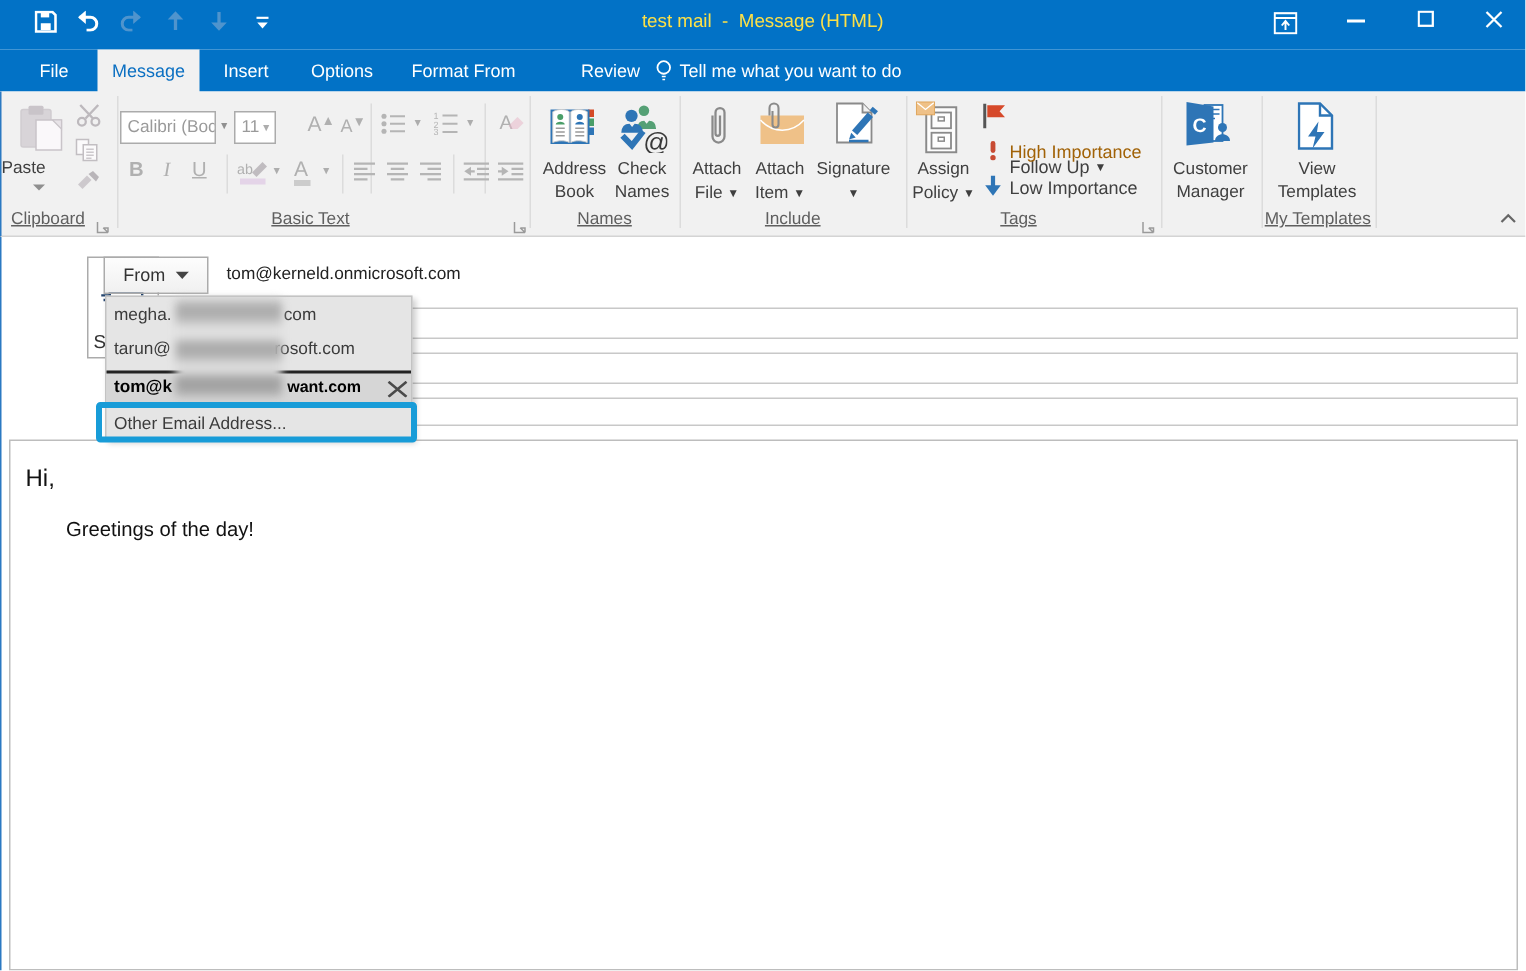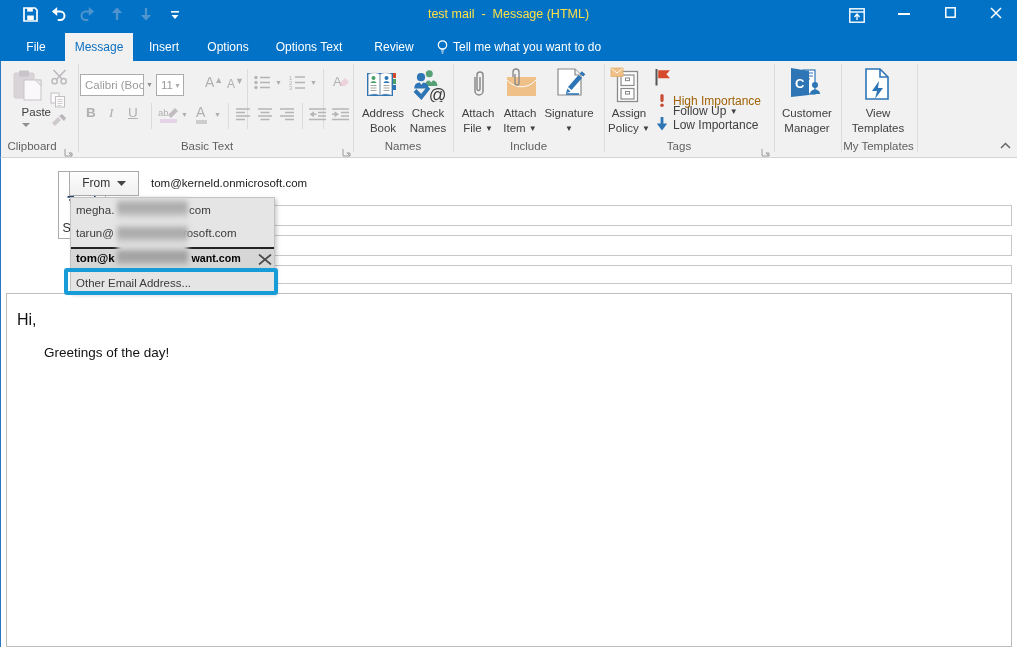--- a/index.html
+++ b/index.html
@@ -8,21 +8,21 @@
   #win { position:absolute; left:0; top:0; width:1017px; height:647px; }
   .abs { position:absolute; }
   
   #titlebar { position:absolute; left:0; top:0; width:1017px; height:33px; background:#0272c6; }
   #tabbar { position:absolute; left:0; top:33px; width:1017px; height:28px; background:#0272c6; }
   .tab { position:absolute; top:0; height:28px; color:#fff; font-size:12px; line-height:28px; text-align:center; }
   #tab-message { position:absolute; left:65px; top:0; width:68px; height:29px; background:#f1f1f1; color:#0c70c2; font-size:12px; line-height:28px; text-align:center; }
   
   #ribbon { position:absolute; left:0; top:61px; width:1017px; height:97px; background:#f1f1f1; border-bottom:1px solid #d4d4d4; border-left:1px solid #2b79c2; }
   .gsep { position:absolute; top:3px; height:88px; width:1px; background:#dcdcdc; }
-  .glabel { position:absolute; top:79px; height:14px; font-size:11.5px; color:#5f5f5f; text-align:center; }
+  .glabel { position:absolute; top:79px; height:14px; font-size:11.5px; color:#5f5f5f; text-align:center;text-decoration:underline; }
   .blabel { position:absolute; font-size:11.5px; color:#404040; text-align:center; line-height:15px; }
   .launcher { position:absolute; top:82px; width:9px; height:9px; }
   .dis { color:#b0b0b0; } .arr { font-size:8px; color:#3f3f3f; vertical-align:1px; }
   
   #compose { position:absolute; left:0; top:158px; width:1017px; height:489px; background:#fff; border-left:1px solid #2b79c2; }
   .fieldbox { position:absolute; left:140px; width:871px; height:21px; border:1px solid #c8c8c8; background:#fff; }
   #sendbtn { position:absolute; left:9px; top:13px; width:48px; height:68px; border:1px solid #ababab; background:#fff;margin-left:48px; }
   #frombtn { position:absolute; left:68px; top:13px; width:70px; height:25px; border:1px solid #ababab; background:linear-gradient(#fdfdfd,#f0f0f0); font-size:12px; color:#333; text-align:center; line-height:23px; }
   
   #dropdown { position:absolute; left:69px; top:39px; width:205px; height:96px; background:#e5e5e5; border:1px solid #c3c3c3; box-shadow:2px 2px 4px rgba(0,0,0,0.2); }
@@ -73,22 +73,22 @@
     <svg class="abs" style="left:990px;top:7px" width="12" height="12" viewBox="0 0 12 12">
         <path d="M1 1 L11 11 M11 1 L1 11" stroke="#fff" stroke-width="1.5"></path>
       </svg>
   </div>
 
   <div id="tabbar">
     <div class="tab" style="left:21px;width:30px;">File</div>
     <div id="tab-message">Message</div>
     <div class="tab" style="left:145px;width:38px;">Insert</div>
     <div class="tab" style="left:203px;width:50px;">Options</div>
-    <div class="tab" style="left:273px;width:72px;">Options Text</div>
-    <div class="tab" style="left:371px;width:46px;">Review</div>
+    <div class="tab" style="left:273px;width:72px;">Format From</div>
+    <div class="tab" style="left:384px;width:46px;">Review</div>
     <svg class="abs" style="left:437px;top:7px" width="11" height="15" viewBox="0 0 11 15">
         <circle cx="5.5" cy="5" r="4.2" fill="none" stroke="#fff" stroke-width="1.2"></circle>
         <path d="M3.8 9 h3.4 M4.2 11 h2.6 M4.6 13 h1.8" stroke="#fff" stroke-width="1.1"></path>
       </svg>
     <div class="tab" style="left:453px;width:160px;text-align:left;">Tell me what you want to do</div>
   </div>
 
   <div id="ribbon">
     <div class="gsep" style="left:77px"></div>
     <div class="gsep" style="left:352px"></div>
@@ -97,21 +97,21 @@
     <div class="gsep" style="left:773px"></div>
     <div class="gsep" style="left:840px"></div>
     <div class="gsep" style="left:916px"></div>
 
     <svg class="abs" style="left:12px;top:9px" width="31" height="31" viewBox="0 0 31 31">
       <rect x="1" y="3" width="20" height="25" rx="1.5" fill="#d8d4d8" stroke="#d0ccd0"></rect>
       <rect x="6" y="0.5" width="10" height="6" rx="1" fill="#c9c4c9"></rect>
       <rect x="11" y="10" width="17" height="20" fill="#faf8fa" stroke="#c9c4c9"></rect>
       <path d="M22 10 h6 v6 z" fill="#e8e4e8" stroke="#c9c4c9" stroke-width="0.8"></path>
     </svg>
-    <div class="abs dis2" style="left:0px;top:45px;width:50px;text-align:right;font-size:11.5px;color:#3f3f3f;padding-left:20px;">Paste</div>
+    <div class="abs dis2" style="left:0px;top:45px;width:50px;text-align:left;font-size:11.5px;color:#3f3f3f;">Paste</div>
     <div class="abs" style="left:21px;top:62px;width:0;height:0;border-left:4px solid transparent;border-right:4px solid transparent;border-top:4px solid #8f8f8f;"></div>
     <svg class="abs" style="left:50px;top:8px" width="17" height="16" viewBox="0 0 17 16">
       <path d="M2.5 1 L11 10 M14.5 1 L6 10" stroke="#bdb9bd" stroke-width="1.6" fill="none"></path>
       <circle cx="3.6" cy="12.2" r="2.6" fill="none" stroke="#bdb9bd" stroke-width="1.5"></circle>
       <circle cx="12.6" cy="12.2" r="2.6" fill="none" stroke="#bdb9bd" stroke-width="1.5"></circle>
     </svg>
     <svg class="abs" style="left:49px;top:31px" width="16" height="16" viewBox="0 0 16 16">
       <rect x="1" y="1" width="8" height="10" fill="#fbfafb" stroke="#c2bec2"></rect>
       <rect x="5.5" y="4.5" width="9" height="10.5" fill="#fbfafb" stroke="#c2bec2"></rect>
       <path d="M7.5 7.5h5 M7.5 9.5h5 M7.5 11.5h5 M7.5 13.5h3.5" stroke="#ccc8cc" stroke-width="0.9"></path>

